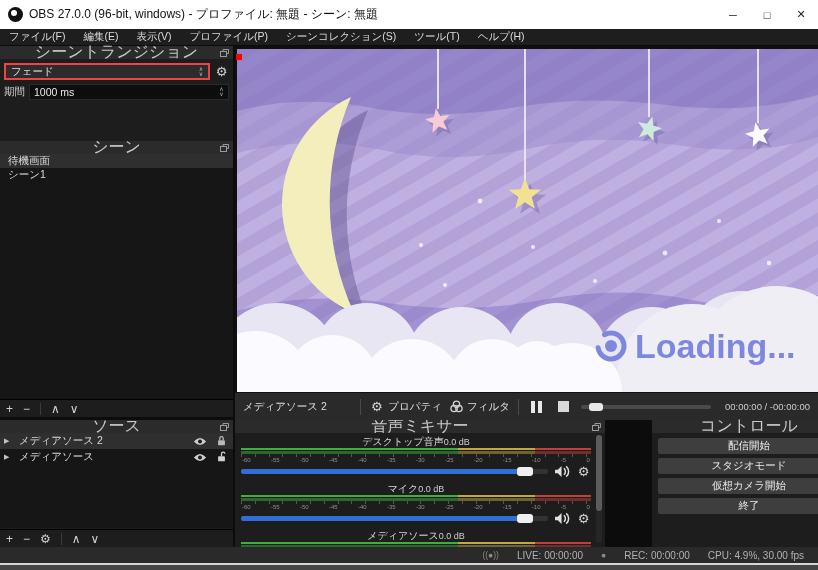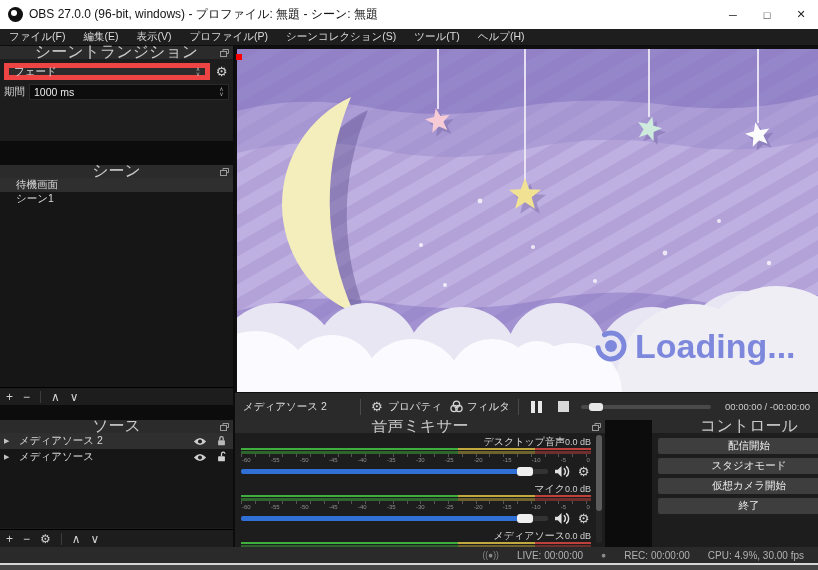--- a/index.html
+++ b/index.html
@@ -22,38 +22,38 @@
 
   
   .panel { position:absolute; background:#1d1d1d; }
   .phead { height:13px; background:#2b2b2b; display:flex; align-items:center; justify-content:center;
     font-size:16px; color:#c9c9c9; position:relative; }
   .popout { position:absolute; right:4px; top:3px; width:9px; height:8px; }
 
   
   #transitions { left:0; top:46px; width:233px; height:95px; }
   .trow { display:flex; align-items:center; margin:4px 4px 0 4px; gap:4px; }
-  #transition-select { flex:1; height:17px; background:#2c2c2c; border:5px solid #ef4444; display:flex; align-items:center;
+  #transition-select { flex:1; height:17px; background:#2c2c2c; border:2px solid #ef4444; display:flex; align-items:center;
     font-size:10.5px; color:#e2e2e2; padding-left:5px; position:relative; }
   .combo-arrows { margin-left:auto; display:flex; flex-direction:column; align-items:center; justify-content:center;
     width:14px; height:100%; color:#b5b5b5; font-size:6px; line-height:5px; }
   .gearbtn { width:15px; height:15px; color:#d5d5d5; font-size:13px; line-height:15px; text-align:center; }
   .dlabel { font-size:10.5px; color:#cfcfcf; }
   #duration-input { flex:1; height:16px; background:#0d0d0d; border:1px solid #2a2a2a; display:flex; align-items:center;
     font-size:10.5px; color:#eaeaea; padding-left:4px; position:relative;gap:22px; }
   .spin { margin-left:auto; display:flex; flex-direction:column; align-items:center; justify-content:center;
     width:13px; height:100%; color:#a8a8a8; font-size:6px; line-height:5px; }
 
   
-  #scenes { left:0; top:141px; width:233px; height:240px;margin-top:24px; }
+  #scenes { left:0; top:141px; width:233px; height:276px; }
   #sources { left:0; top:420px; width:233px; height:127px; }
   .list { background:#161616; position:absolute; left:0; right:0; }
   #scenes .list { top:13px; bottom:18px; }
   #sources .list { top:13px; bottom:19px; }
-  .lrow { height:14px; display:flex; align-items:center; font-size:10.5px; color:#d9d9d9; padding-left:16px; }
+  .lrow { height:14px; display:flex; align-items:center; font-size:10.5px; color:#d9d9d9; padding-left:8px; }
   .srow { height:16px; display:flex; align-items:center; font-size:10.5px; color:#d9d9d9; padding:0 6px 0 4px; gap:5px; }
   .sel { background:#2f2f2f; }
   .expand { font-size:7px; color:#c2c2c2; width:10px; }
   .rowicons { margin-left:auto; display:flex; align-items:center; gap:9px; }
   .ptool { position:absolute; left:0; right:0; bottom:0; height:18px; background:#1d1d1d; border-top:1px solid #000;
     display:flex; align-items:center; padding-left:6px; gap:10px; }
   .tbtn { color:#d0d0d0; font-size:12px; line-height:12px; }
   .tsep { width:1px; height:12px; background:#3c3c3c; }
 
   
@@ -70,21 +70,21 @@
   .pausebtn { display:flex; gap:3px; padding:0 4px; }
   .pausebtn i { width:4px; height:12px; background:#e8e8e8; }
   .stopbtn { width:11px; height:11px; background:#d9d9d9; margin:0 4px; }
   #media-slider { width:130px; height:4px; background:#4a4a4a; border-radius:2px; position:relative; }
   #media-slider-handle { position:absolute; left:6%; top:-2px; width:14px; height:8px; background:#e8e8e8; border-radius:3px; }
   #media-time { font-size:9.5px; color:#cccccc; margin-left:6px; white-space:nowrap; }
 
   
   #mixer { left:235px; top:420px; width:370px; height:127px; overflow:hidden; }
   #mixch { position:absolute; left:6px; right:14px; top:13px; bottom:0; overflow:hidden; }
-  .chname { display:flex; justify-content:flex-end; align-items:center; font-size:10px; color:#d8d8d8; height:13px; margin-top:2px; }
+  .chname { display:flex; justify-content:center; align-items:center; font-size:10px; color:#d8d8d8; height:13px; margin-top:2px; }
   .chdb { font-size:9px; color:#cfcfcf; }
   .meter { display:flex; flex-direction:column; gap:1px; }
   .mline { height:2px; background:linear-gradient(to right,#3fae3f 0 62%,#c2a93d 62% 84%,#c0403c 84% 100%); }
   .mdim { height:3px; opacity:.5; }
   .tickrow { display:flex; justify-content:space-between; font-size:6px; color:#8f8f8f; height:9px; align-items:flex-end; padding:0 1px;
     background:repeating-linear-gradient(90deg,#555 0 1px,transparent 1px 13.8px); background-size:100% 3px; background-repeat:no-repeat; }
   .sliderrow { display:flex; align-items:center; gap:6px; height:15px; margin:1px 0 3px 0; }
   .vslider { flex:1; height:5px; border-radius:2px; position:relative; background:linear-gradient(to right,#2f6fd6 0 94%,#333 94%); }
   .vhandle { position:absolute; left:90%; top:-2px; width:16px; height:9px; background:#efefef; border-radius:3px; }
   #mix-scroll { position:absolute; right:3px; top:15px; width:6px; height:108px; background:#262626; border-radius:3px; }

